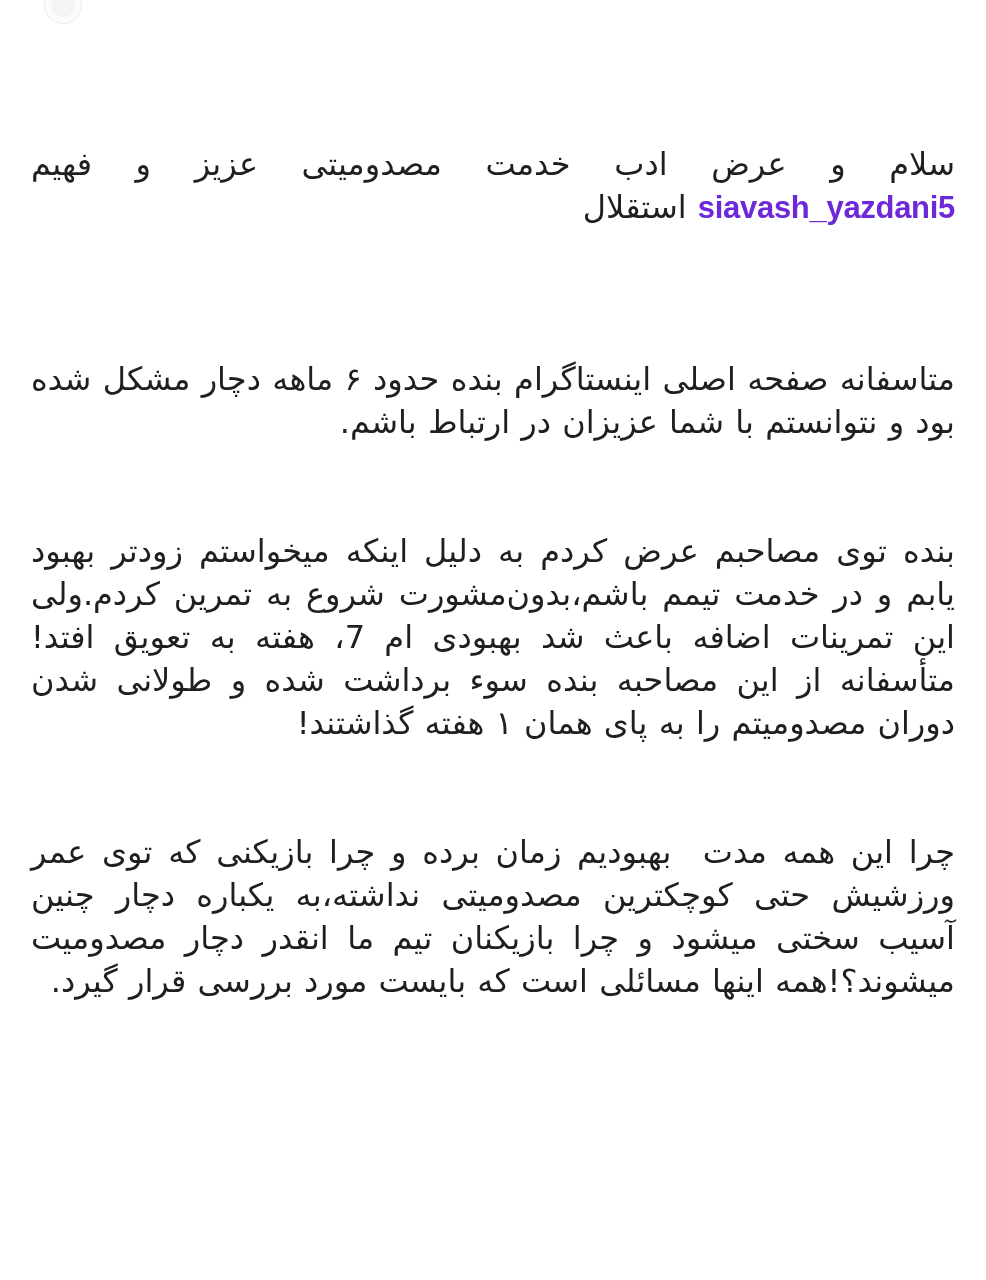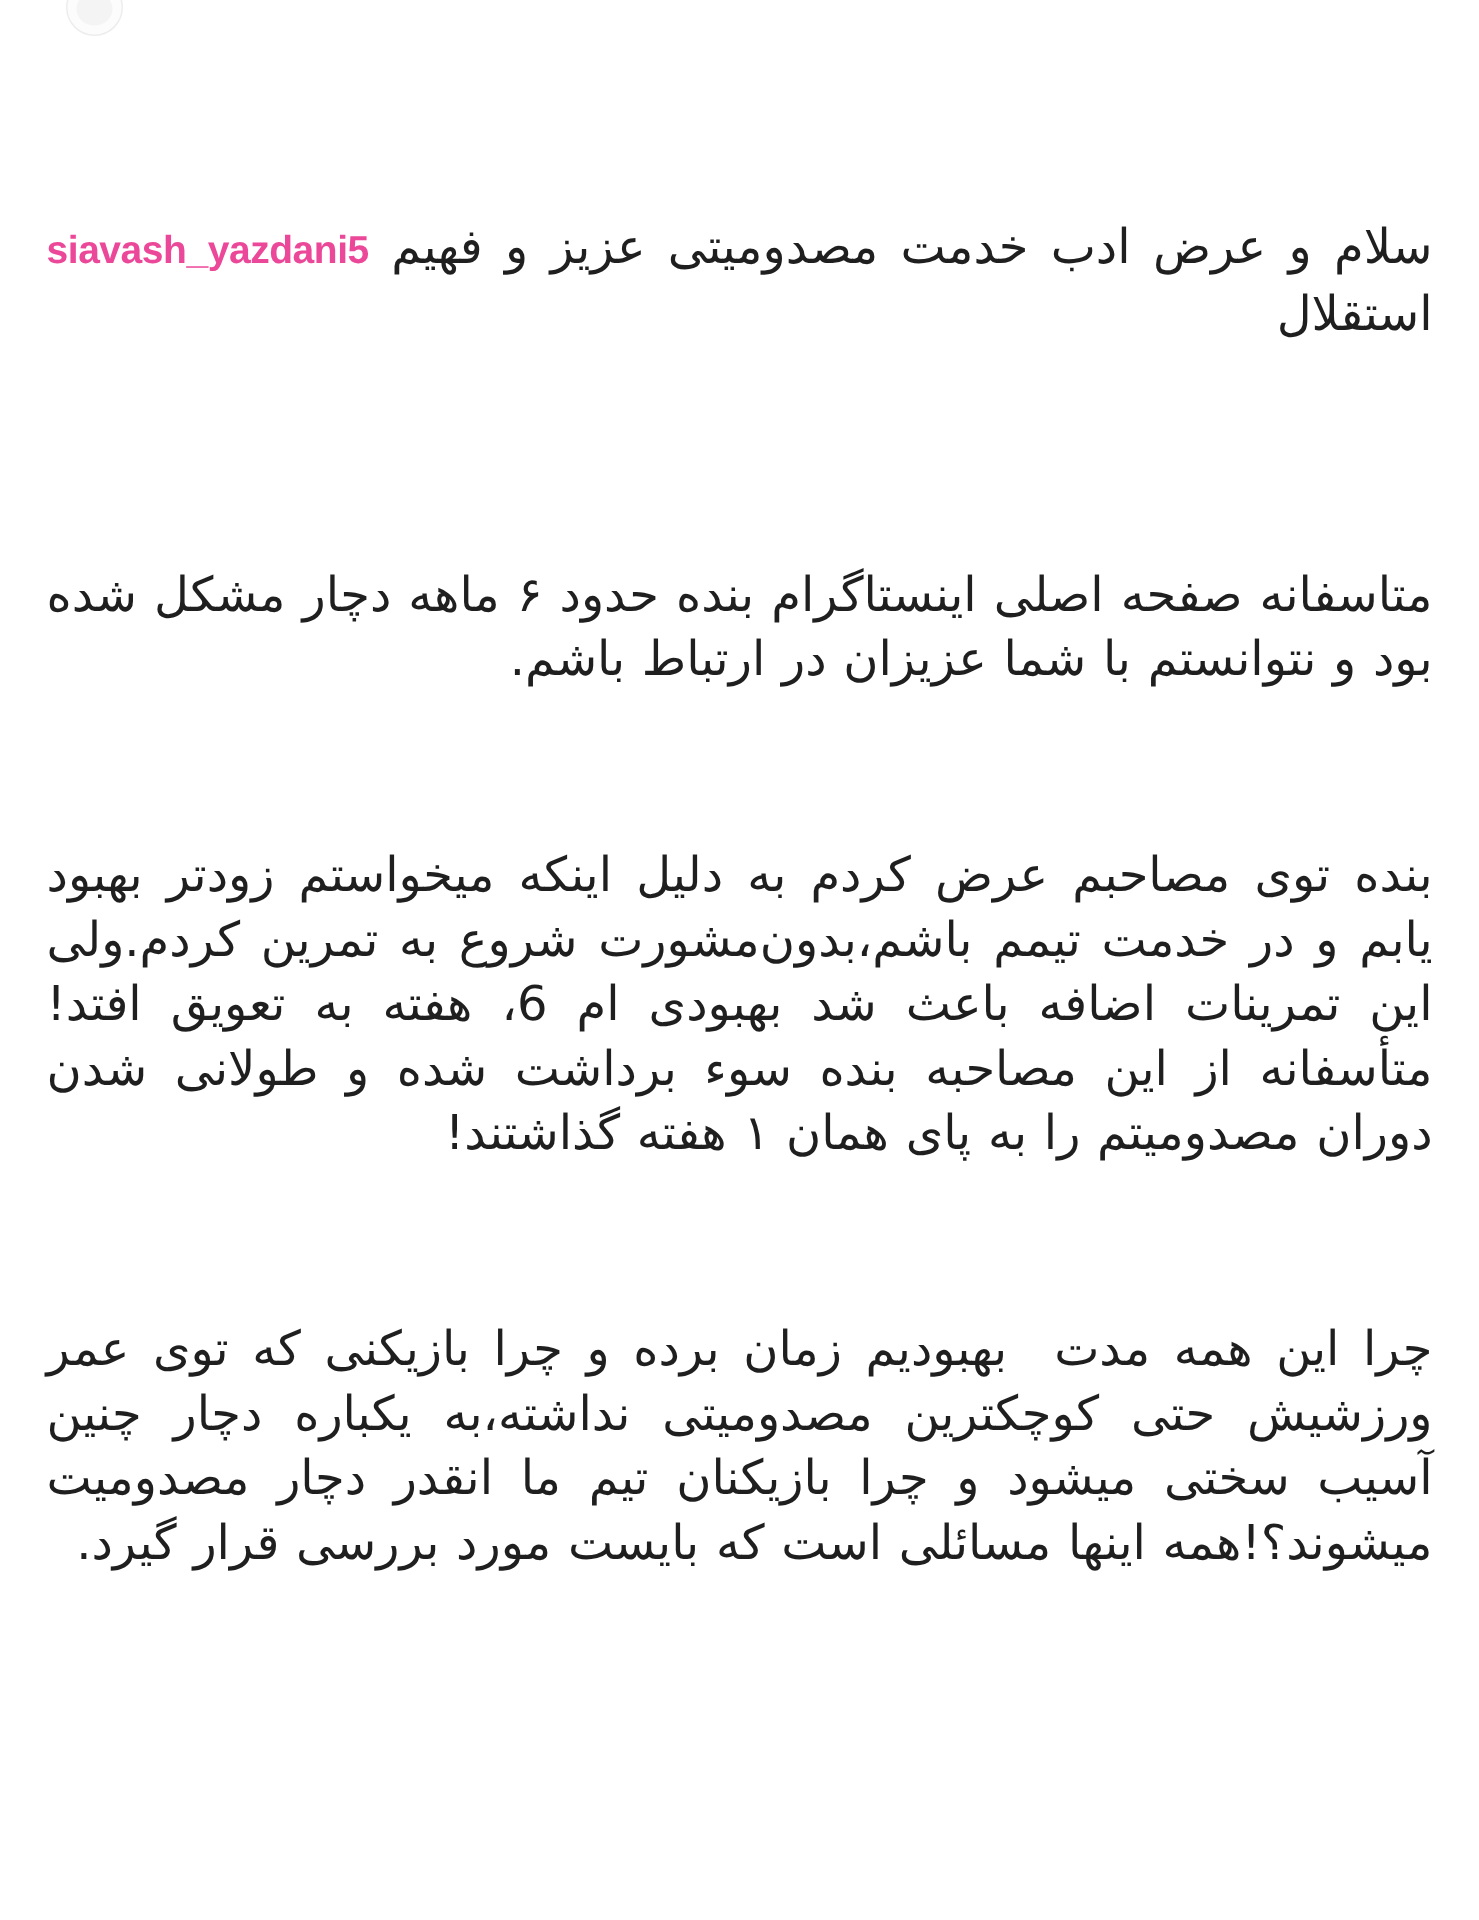--- a/index.html
+++ b/index.html
@@ -58,49 +58,49 @@
     line-height: 43px;
     letter-spacing: 0;
     word-spacing: 1px;
     color: #1f1f1f;
     white-space: pre-wrap;
   }
 
   .username {
     font-family: "Liberation Sans", "DejaVu Sans", sans-serif;
     font-weight: 700;
-    font-size: 26px;
+    font-size: 31px;
     direction: ltr;
     unicode-bidi: embed;
     display: inline-block;
-    color: #ec4899;
+    color: #6d28d9;
     letter-spacing: -0.3px;
   }
 
   .para {
     display: block;
     direction: rtl;
     text-align: justify;
     text-align-last: right;
     margin: 0;
   }
-  .para + .para { margin-top: 15px; }
+  .para + .para { margin-top: 0; }
 </style>
 </head>
 <body>
 
 <div class="avatar-stub"></div>
 
 <article class="post">
   <div class="caption">
 
     <span class="para"><span>سلام و عرض ادب خدمت مصدومیتی عزیز و فهیم </span><span class="username">siavash_yazdani5</span><span> استقلال</span></span>
 
     <span class="para">متاسفانه صفحه اصلی اینستاگرام بنده حدود ۶ ماهه دچار مشکل شده بود و نتوانستم با شما عزیزان در ارتباط باشم.</span>
-    <span class="para">بنده توی مصاحبم عرض کردم به دلیل اینکه میخواستم زودتر بهبود یابم و در خدمت تیمم باشم،بدون‌مشورت شروع به تمرین کردم.ولی این تمرینات اضافه باعث شد بهبودی ام 6، هفته به تعویق افتد!متأسفانه از این مصاحبه بنده سوء برداشت شده و طولانی شدن دوران مصدومیتم را به پای همان ۱ هفته گذاشتند!</span>
+    <span class="para">بنده توی مصاحبم عرض کردم به دلیل اینکه میخواستم زودتر بهبود یابم و در خدمت تیمم باشم،بدون‌مشورت شروع به تمرین کردم.ولی این تمرینات اضافه باعث شد بهبودی ام 7، هفته به تعویق افتد!متأسفانه از این مصاحبه بنده سوء برداشت شده و طولانی شدن دوران مصدومیتم را به پای همان ۱ هفته گذاشتند!</span>
     <span class="para">چرا این همه مدت  بهبودیم زمان برده و چرا بازیکنی که توی عمر ورزشیش حتی کوچکترین مصدومیتی نداشته،به یکباره دچار چنین آسیب سختی میشود و چرا بازیکنان تیم ما انقدر دچار مصدومیت میشوند؟!همه اینها مسائلی است که بایست مورد بررسی قرار گیرد.</span>
     
     
 
     
 
   </div>
 </article>
 
 </body></html>

